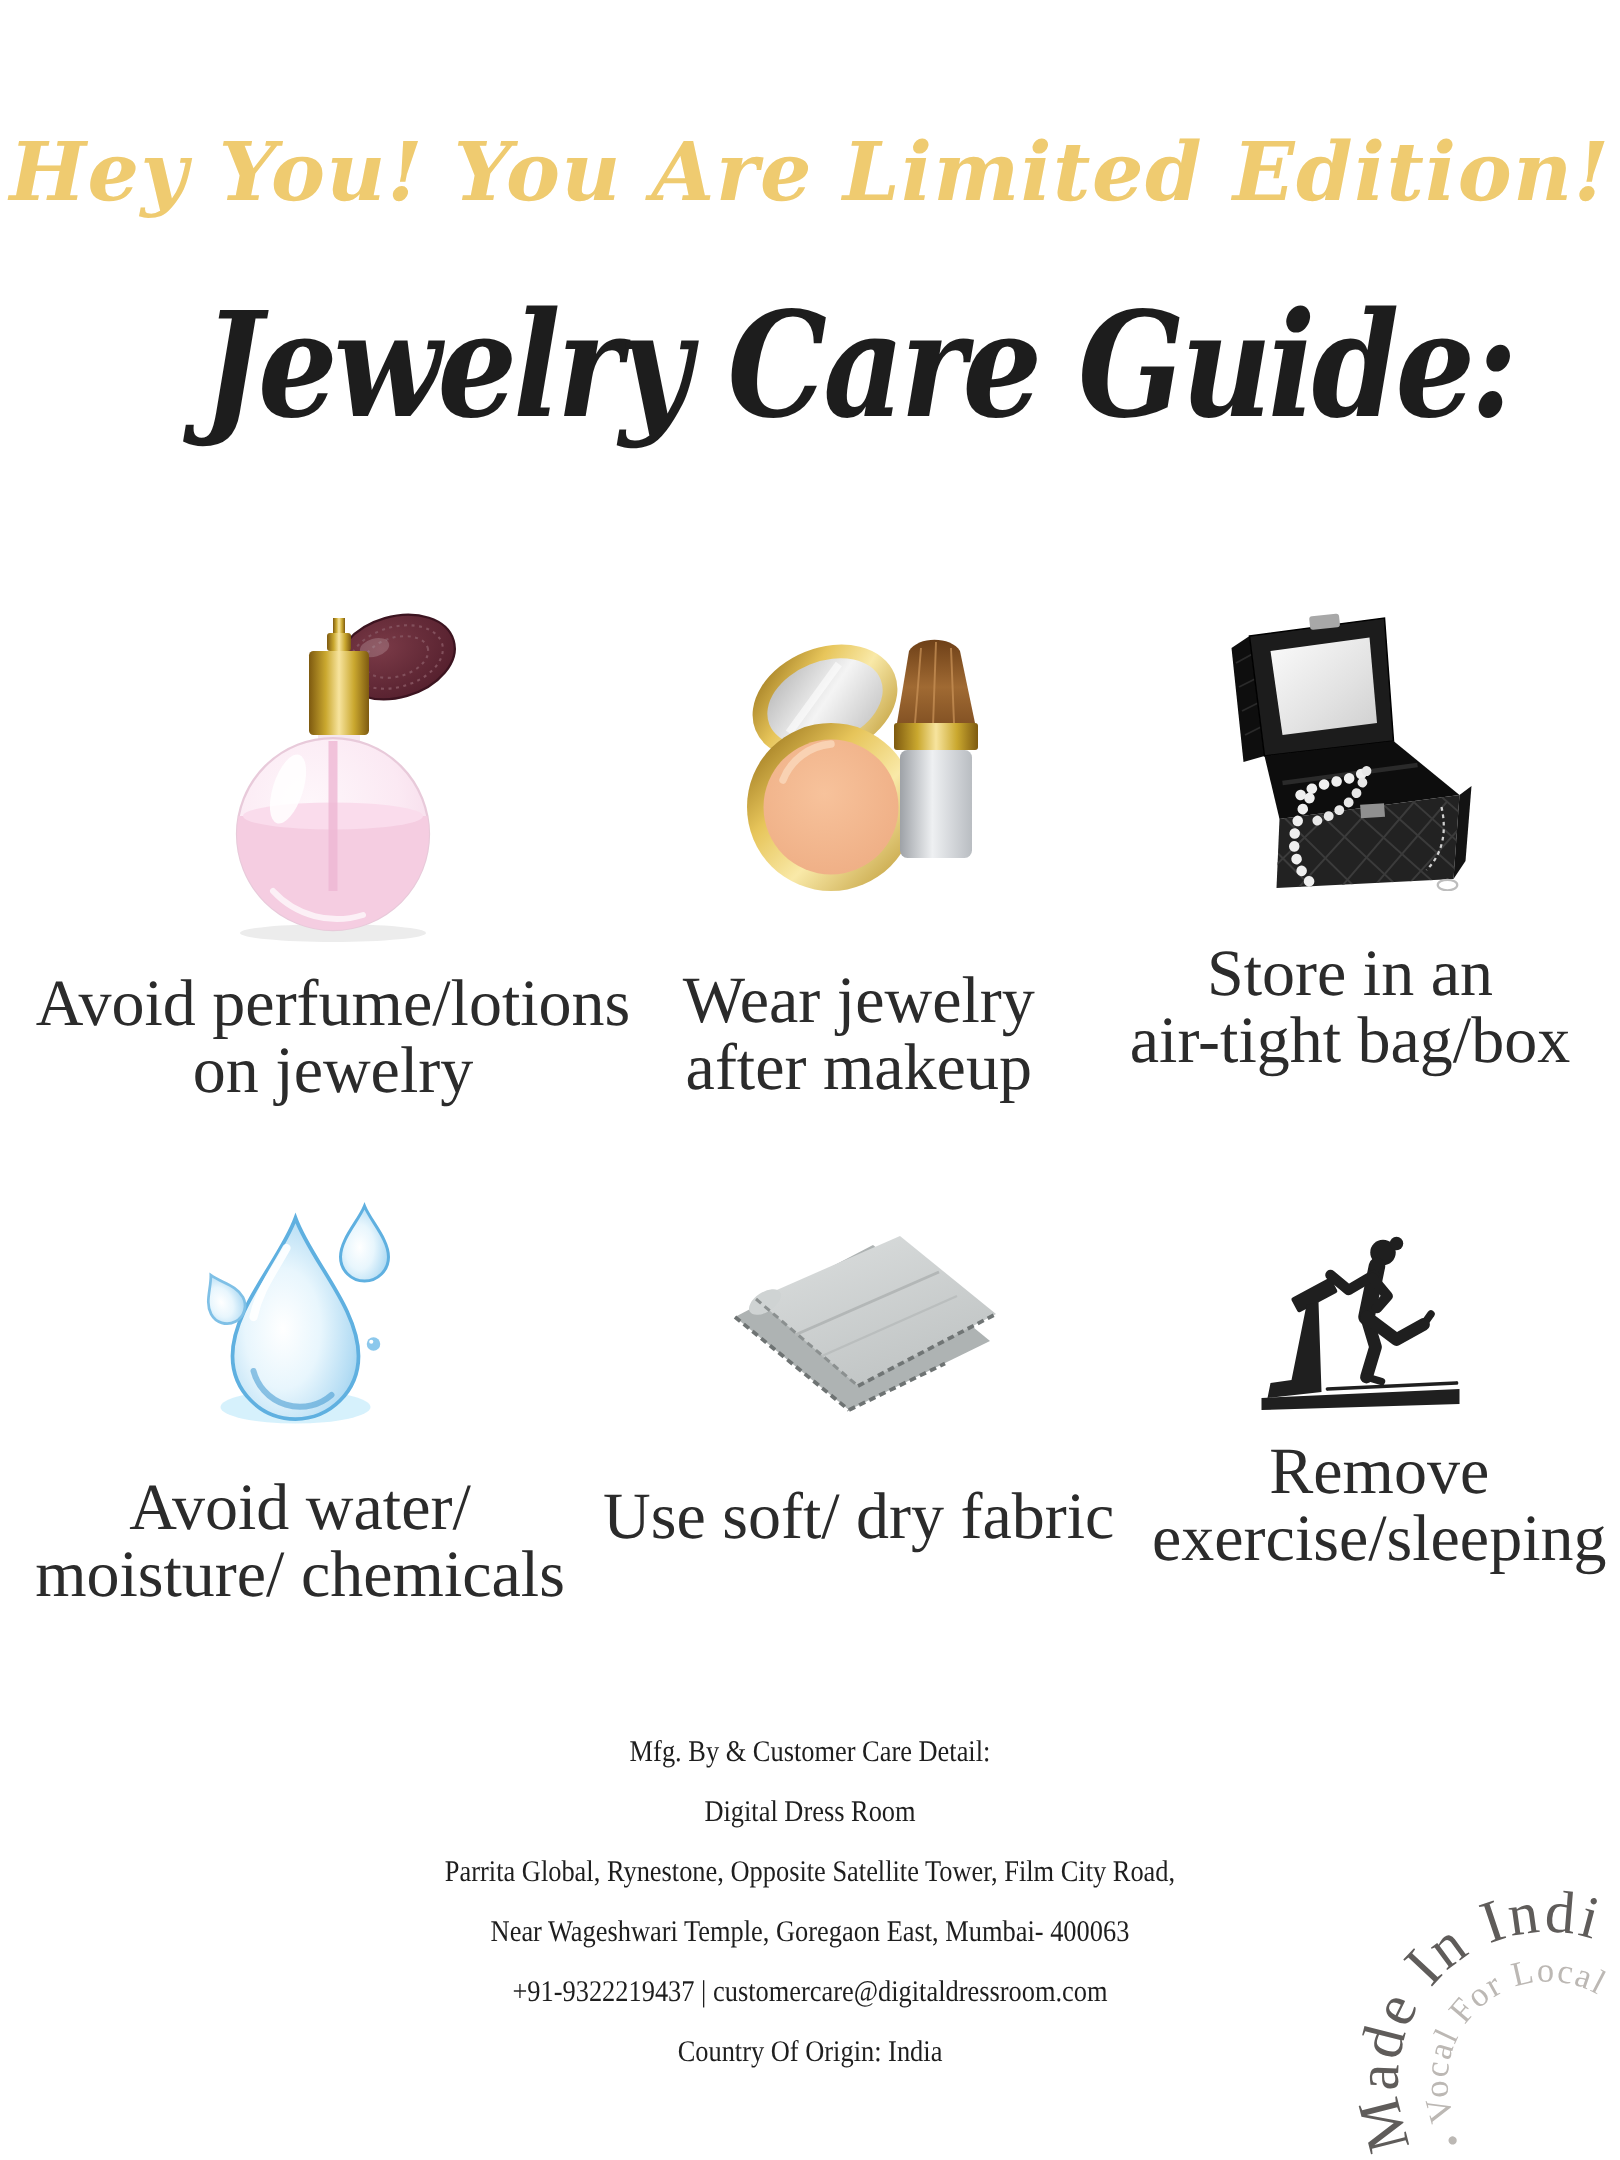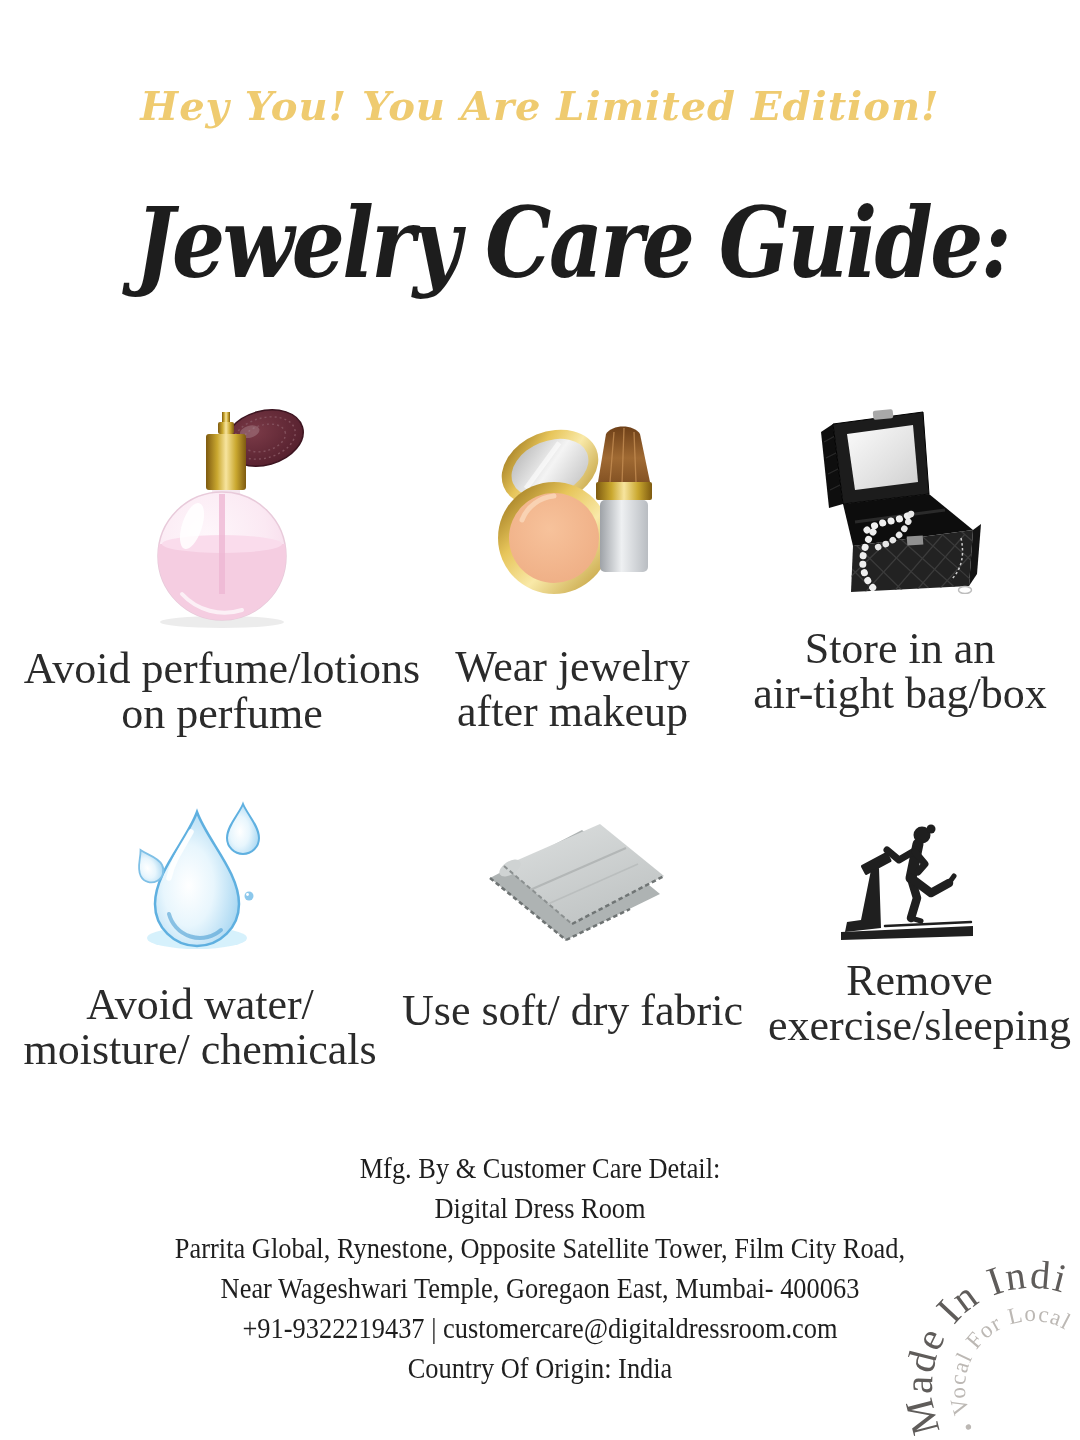--- a/index.html
+++ b/index.html
@@ -4,21 +4,21 @@
 <style>
   html,body { margin:0; padding:0; background:#ffffff; }
   .page {
     position:relative; width:1080px; height:1440px; overflow:hidden;
     background:#ffffff; font-family:"Liberation Serif", serif;
   }
   
   .tagline {
     position:absolute; top:82px; left:0; width:100%; text-align:center;
     font-family:"DejaVu Serif", serif; font-style:italic; font-weight:700;
-    font-size:40px; color:#efcb70; letter-spacing:1px;
+    font-size:54px; color:#efcb70; letter-spacing:1px;
   }
   .title-wrap { position:absolute; top:186px; left:0; width:100%; text-align:right; }
   .title-inner {
     display:inline-block; transform:scaleX(0.86); transform-origin:50% 50%;
     font-family:"DejaVu Serif", serif; font-style:italic; font-weight:900;
     font-size:97px; color:#1d1d1d; letter-spacing:-3px;
   }
   
   .card { position:absolute; display:flex; flex-direction:column; align-items:center; }
   .card .icon-box { display:flex; align-items:flex-end; justify-content:center; }
@@ -31,21 +31,21 @@
   .c5 { left:405px; top:812px; width:335px; }
   .c6 { left:755px; top:808px; width:305px; }
   .c1 .caption { margin-top:18px; }
   .c2 .caption { margin-top:44px; }
   .c3 .caption { margin-top:32px; }
   .c4 .caption { margin-top:22px; }
   .c5 .caption { margin-top:38px; }
   .c6 .caption { margin-top:8px;margin-left:24px; }
   
   .footer { position:absolute; top:1148px; left:0; width:100%; text-align:center;
-    font-size:30px; line-height:40px; color:#1e1e1e; }
+    font-size:20px; line-height:40px; color:#1e1e1e; }
   .footer .fl { display:block; transform:scaleX(0.88); transform-origin:50% 50%; white-space:nowrap; }
   
   .stamp { position:absolute; left:860px; top:1240px; width:220px; height:200px; }
   .stamp text { font-family:"Liberation Serif", serif; }
   .stamp .outer { font-size:40px; letter-spacing:2px; fill:#5f5c5a; }
   .stamp .inner { font-size:23px; letter-spacing:1.2px; fill:#bcb8b4; }
 </style>
 </head>
 <body>
 
@@ -98,21 +98,21 @@
           <rect x="36" y="146" width="128" height="80" fill="#f5cde1"></rect>
           <ellipse cx="100" cy="146" rx="60" ry="9" fill="#fadcec"></ellipse>
         </g>
         <rect x="97" y="96" width="6" height="100" fill="#edb6d3" opacity="0.8"></rect>
         <ellipse cx="70" cy="128" rx="10" ry="24" fill="#ffffff" opacity="0.85" transform="rotate(18 70 128)"></ellipse>
         <path d="M60,196 A58,58 0 0 0 120,212" stroke="#ffffff" stroke-width="4" fill="none" opacity="0.7" stroke-linecap="round"></path>
       </svg>
     </div>
     <div class="caption">
       <span class="cl">Avoid perfume/lotions</span>
-      <span class="cl">on perfume</span>
+      <span class="cl">on jewelry</span>
     </div>
   </div>
 
   <div class="card c2">
     <div class="icon-box">
       <svg width="170" height="180" viewBox="0 0 170 180">
         <defs>
           <linearGradient id="goldRing" x1="0" y1="0" x2="1" y2="1">
             <stop offset="0" stop-color="#8a6410"></stop>
               <stop offset="0.35" stop-color="#e7c55a"></stop>

